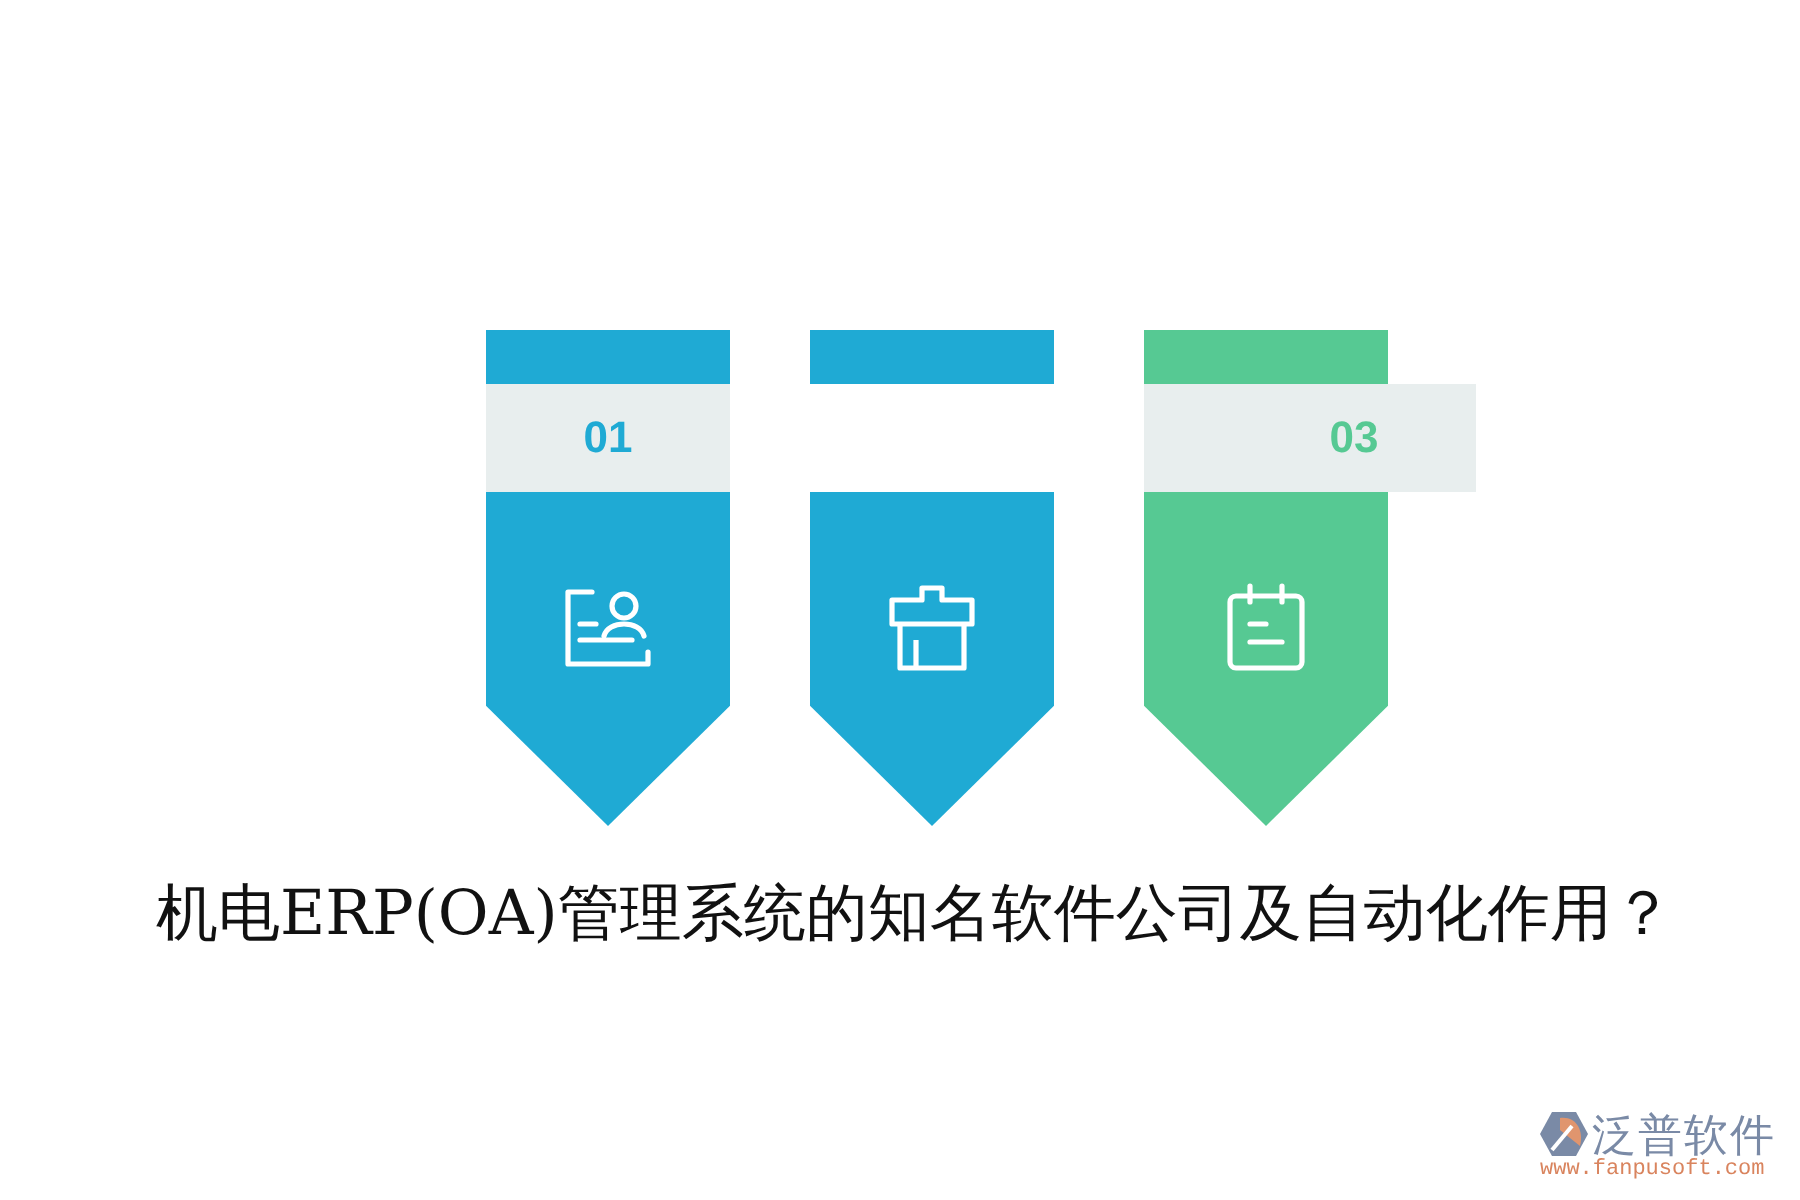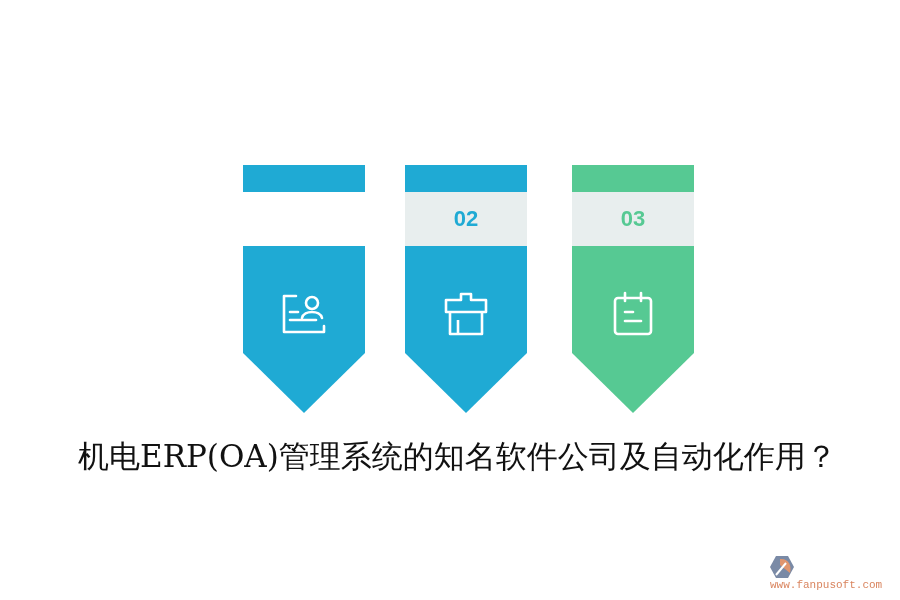--- a/index.html
+++ b/index.html
@@ -13,56 +13,57 @@
   .logo { position:absolute; left:768px; top:553px; width:130px; height:40px; }
   .logo .mark { position:absolute; left:0; top:2px; width:26px; height:24px; }
   .logo .name { position:absolute; left:28px; top:0px; font-size:22px; color:#7a8aa6; font-family:"DejaVu Sans", sans-serif; letter-spacing:1px; }
   .logo .url { position:absolute; left:2px; top:26px; font-size:11px; color:#d9845e; font-family:Liberation Mono, monospace; }
 </style>
 </head>
 <body>
 
 <div class="card" style="left:243px;">
   <div class="top" style="background:#1faad4;"></div>
+  <div class="band" style="color:#1faad4;">01</div>
   <div class="body" style="background:#1faad4;"></div>
   <svg class="icon" viewBox="0 0 48 48" fill="none" stroke="#fff" stroke-width="2.6" stroke-linecap="round" stroke-linejoin="round">
     <path d="M16 6 H4 V42 H44 V36"></path>
     <path d="M10 22 H18"></path>
     <path d="M10 30 H36"></path>
     <circle cx="32" cy="13" r="6"></circle>
     <path d="M22 28 C24 20 40 20 42 28"></path>
   </svg>
 </div>
 
 <div class="card" style="left:405px;">
   <div class="top" style="background:#1faad4;"></div>
-  <div class="band" style="color:#1faad4;">02</div>
   <div class="body" style="background:#1faad4;"></div>
   <svg class="icon" viewBox="0 0 48 48" fill="none" stroke="#fff" stroke-width="2.6" stroke-linejoin="round">
     <path d="M19 4 H29 V10 H44 V22 H4 V10 H19 Z"></path>
     <path d="M8 22 V44 H40 V22"></path>
     <path d="M16 44 V30"></path>
   </svg>
 </div>
 
 <div class="card" style="left:572px;">
   <div class="top" style="background:#56c993;"></div>
-  <div class="band" style="color:#56c993;">03</div>
+  <div class="band" style="color:#56c993;padding-left:44px;">03</div>
   <div class="body" style="background:#56c993;"></div>
   <svg class="icon" viewBox="0 0 48 48" fill="none" stroke="#fff" stroke-width="2.6" stroke-linecap="round" stroke-linejoin="round">
     <rect x="6" y="8" width="36" height="36" rx="3"></rect>
     <path d="M16 3 V11"></path>
     <path d="M32 3 V11"></path>
     <path d="M16 22 H24"></path>
     <path d="M16 31 H32"></path>
   </svg>
 </div>
 
 <div class="title">机电ERP(OA)管理系统的知名软件公司及自动化作用？</div>
 
 <div class="logo">
   <svg class="mark" viewBox="0 0 26 24">
     <path d="M8 1 H20 L26 12 L20 23 H8 L2 12 Z" fill="#7a8aa6"></path>
     <path d="M12 4 C20 3 24 10 22 18 L12 10 Z" fill="#e0956e"></path>
     <path d="M8 20 L18 8" stroke="#fff" stroke-width="2"></path>
   </svg>
+  <span class="name">泛普软件</span>
   <span class="url">www.fanpusoft.com</span>
 </div>
 
 </body></html>

